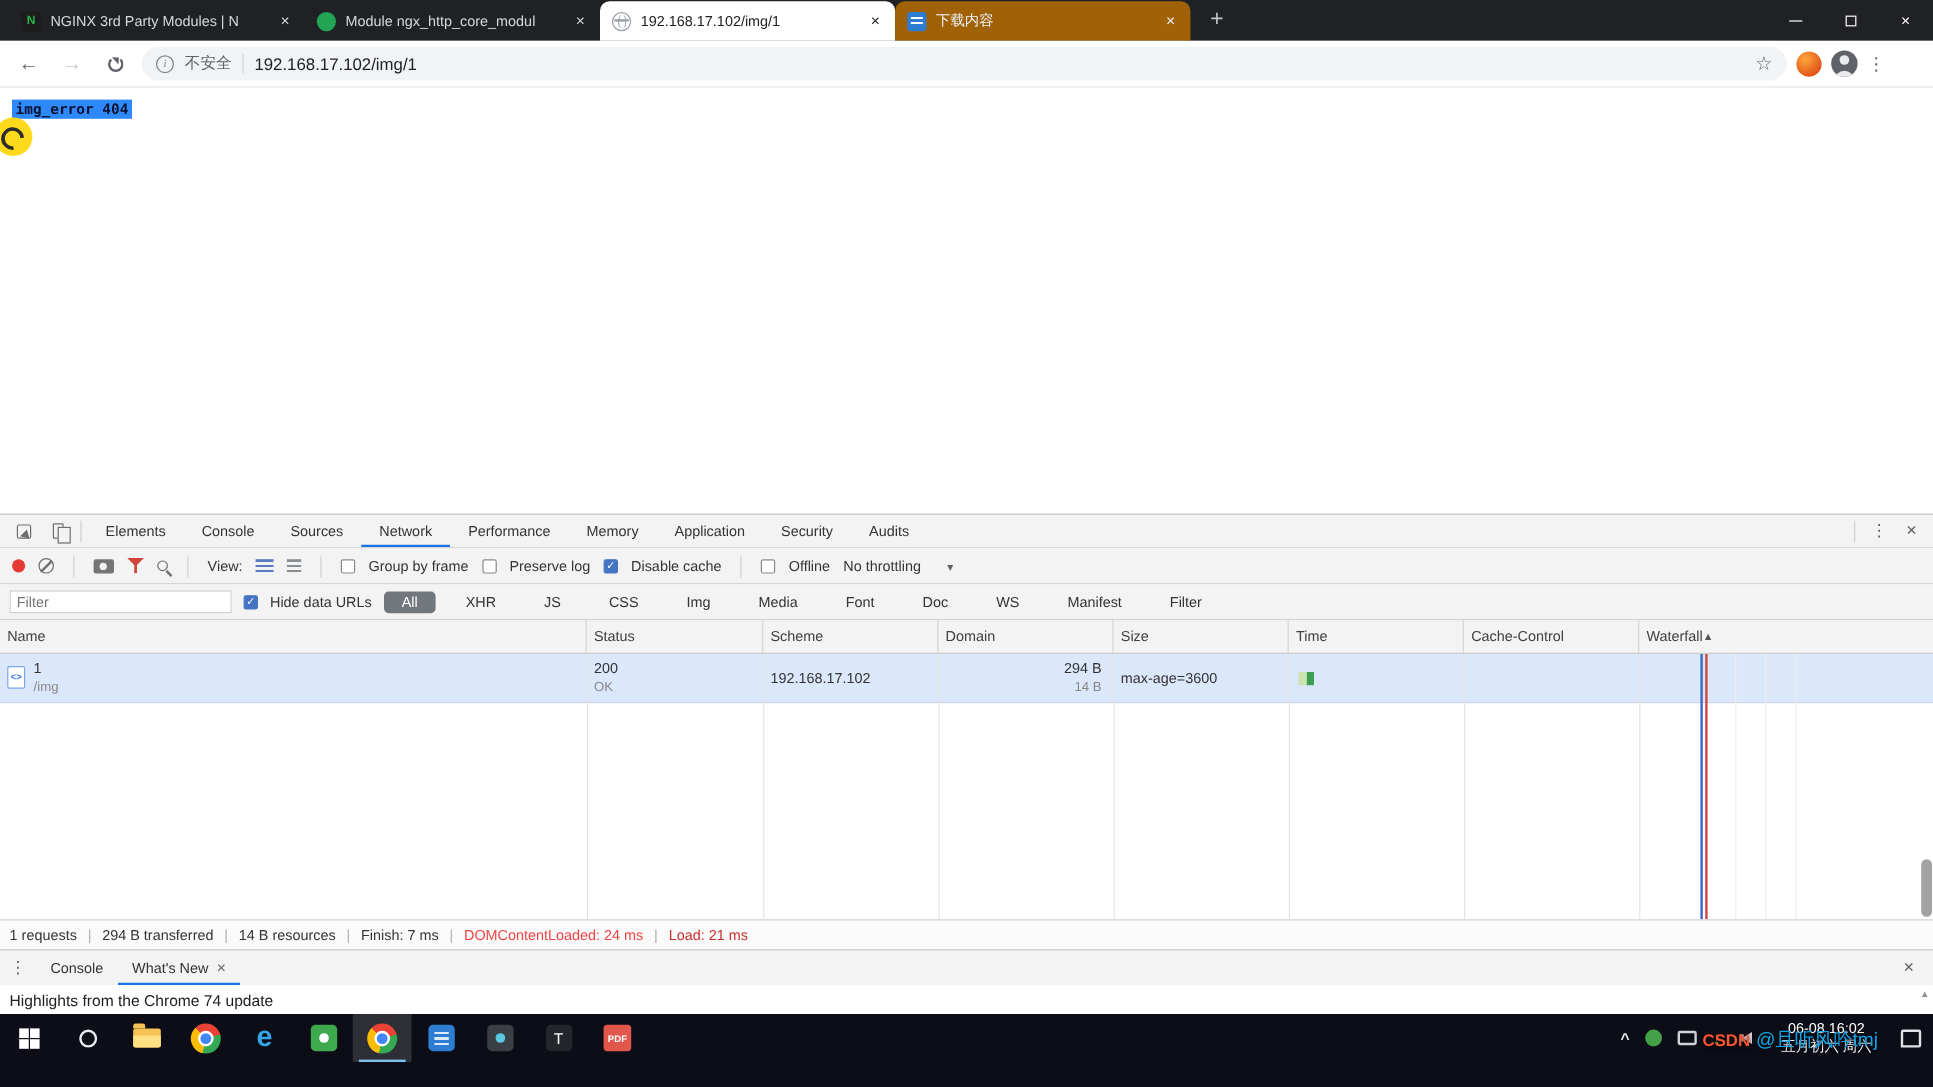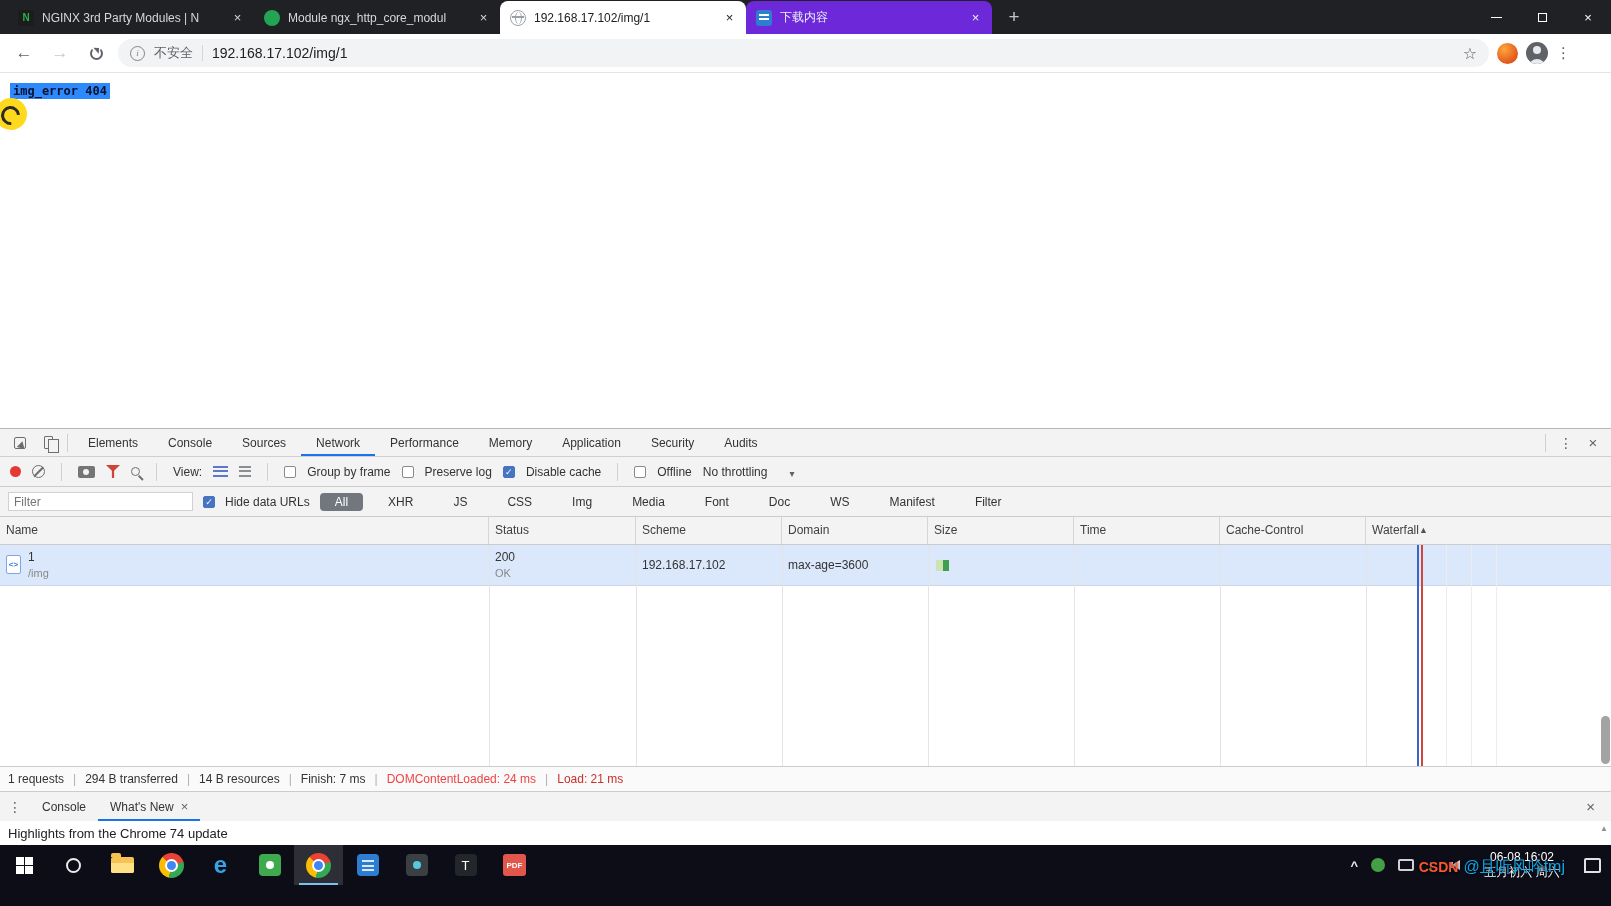--- a/index.html
+++ b/index.html
@@ -4,21 +4,21 @@
 <style>
 *{margin:0;padding:0;box-sizing:border-box}
 html,body{width:1611px;height:906px}
 body{overflow:hidden;font-family:"Liberation Sans","DejaVu Sans",sans-serif;background:#000}
 #screen{position:relative;width:1611px;height:906px;background:#fff;overflow:hidden}
 
 
 .tabstrip{position:absolute;top:0;left:0;right:0;height:34px;background:#202124;display:flex;align-items:flex-end;padding-left:8px}
 .tab{width:246px;height:33px;display:flex;align-items:center;gap:8px;padding:0 8px 0 10px;color:#d5d8dc;font-size:12px;border-radius:8px 8px 0 0;cursor:default}
 .tab.active{background:#fff;color:#202124}
-.tab.tinted{background:#6d28d9;color:#eef3f8}
+.tab.tinted{background:#a16207;color:#eef3f8}
 .tab .title{flex:1;white-space:nowrap;overflow:hidden}
 .tab-close{width:17px;height:17px;border-radius:50%;font-size:13px;line-height:17px;text-align:center;flex:0 0 17px}
 .favicon{width:16px;height:16px;flex:0 0 16px;display:flex;align-items:center;justify-content:center;font-size:10px;font-weight:bold}
 .fav-nginx{background:#1c1c1c;color:#28b14c;border-radius:2px}
 .fav-green{background:#23a455;border-radius:50%;color:#fff;font-size:9px}
 .fav-globe{border:1.5px solid #9aa0a6;border-radius:50%;position:relative}
 .fav-globe::before{content:'';position:absolute;left:1px;right:1px;top:5.5px;height:1.5px;background:#9aa0a6}
 .fav-globe::after{content:'';position:absolute;left:4px;top:1px;bottom:1px;width:5px;border:1.5px solid #9aa0a6;border-top:none;border-bottom:none;border-radius:50%}
 .fav-bluedoc{background:#2d7dd2;border-radius:3px;position:relative}
 .fav-bluedoc::after{content:'';position:absolute;left:3px;right:3px;top:4px;height:9px;background:repeating-linear-gradient(#fff 0 1.5px,transparent 1.5px 4.5px)}
@@ -327,20 +327,24 @@
               <div class="l1">1</div>
               <div class="l2">/img</div>
             </span>
           </div>
         </div>
         <div class="cell c-status">
           <div class="l1">200</div>
           <div class="l2">OK</div>
         </div>
         <div class="cell mid c-domain">192.168.17.102</div>
+        <div class="cell ra c-size">
+          <div class="l1">294 B</div>
+          <div class="l2">14 B</div>
+        </div>
         <div class="cell mid c-cache">max-age=3600</div>
         <div class="wf-cell">
           <div class="wf-bar">
             <span class="wf-seg1"></span>
             <span class="wf-seg2"></span>
           </div>
         </div>
       </div>
       <div class="colline" style="left:489px"></div>
       <div class="colline" style="left:636px"></div>

